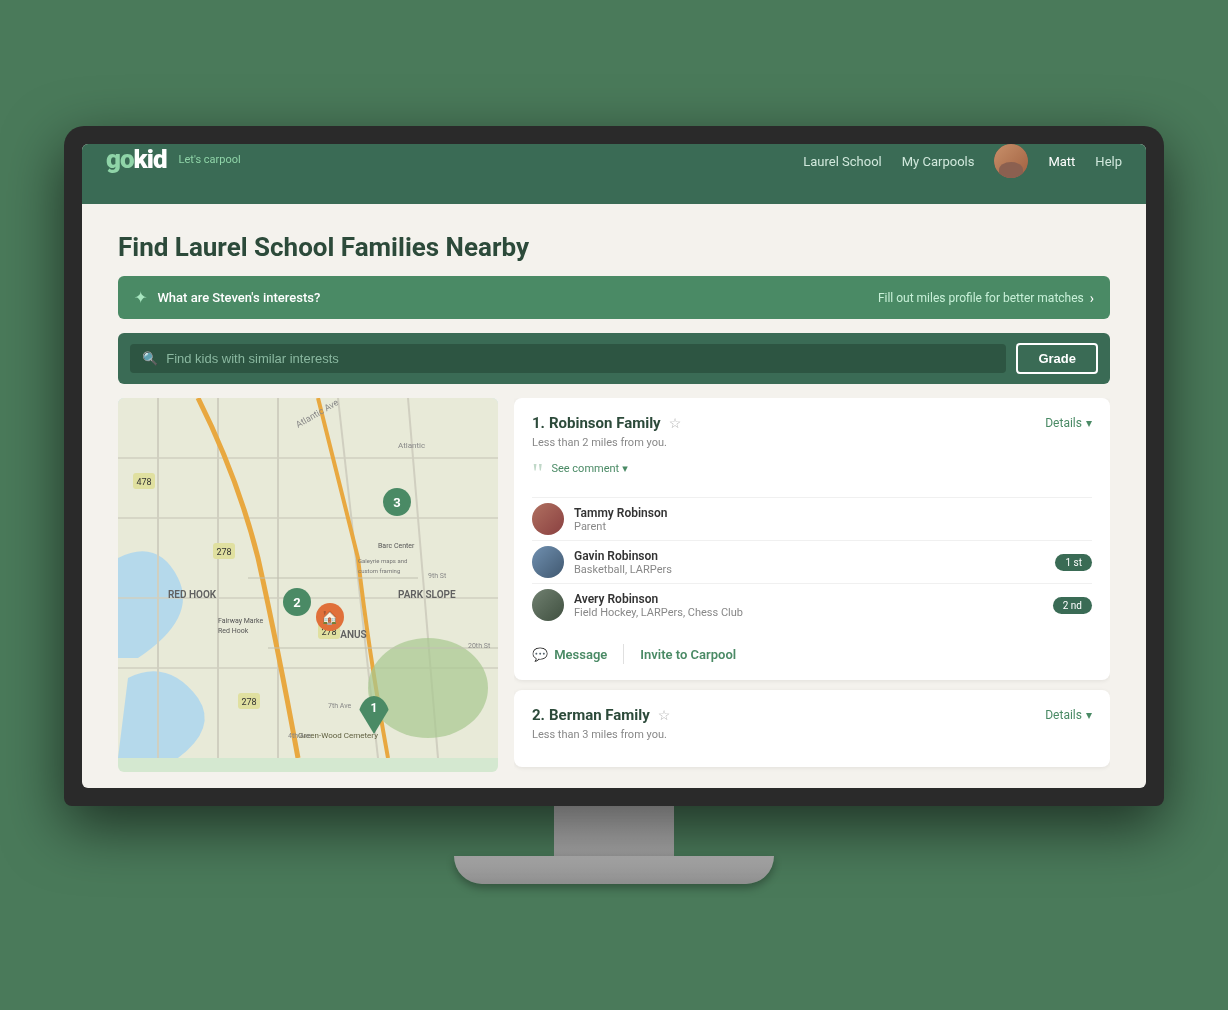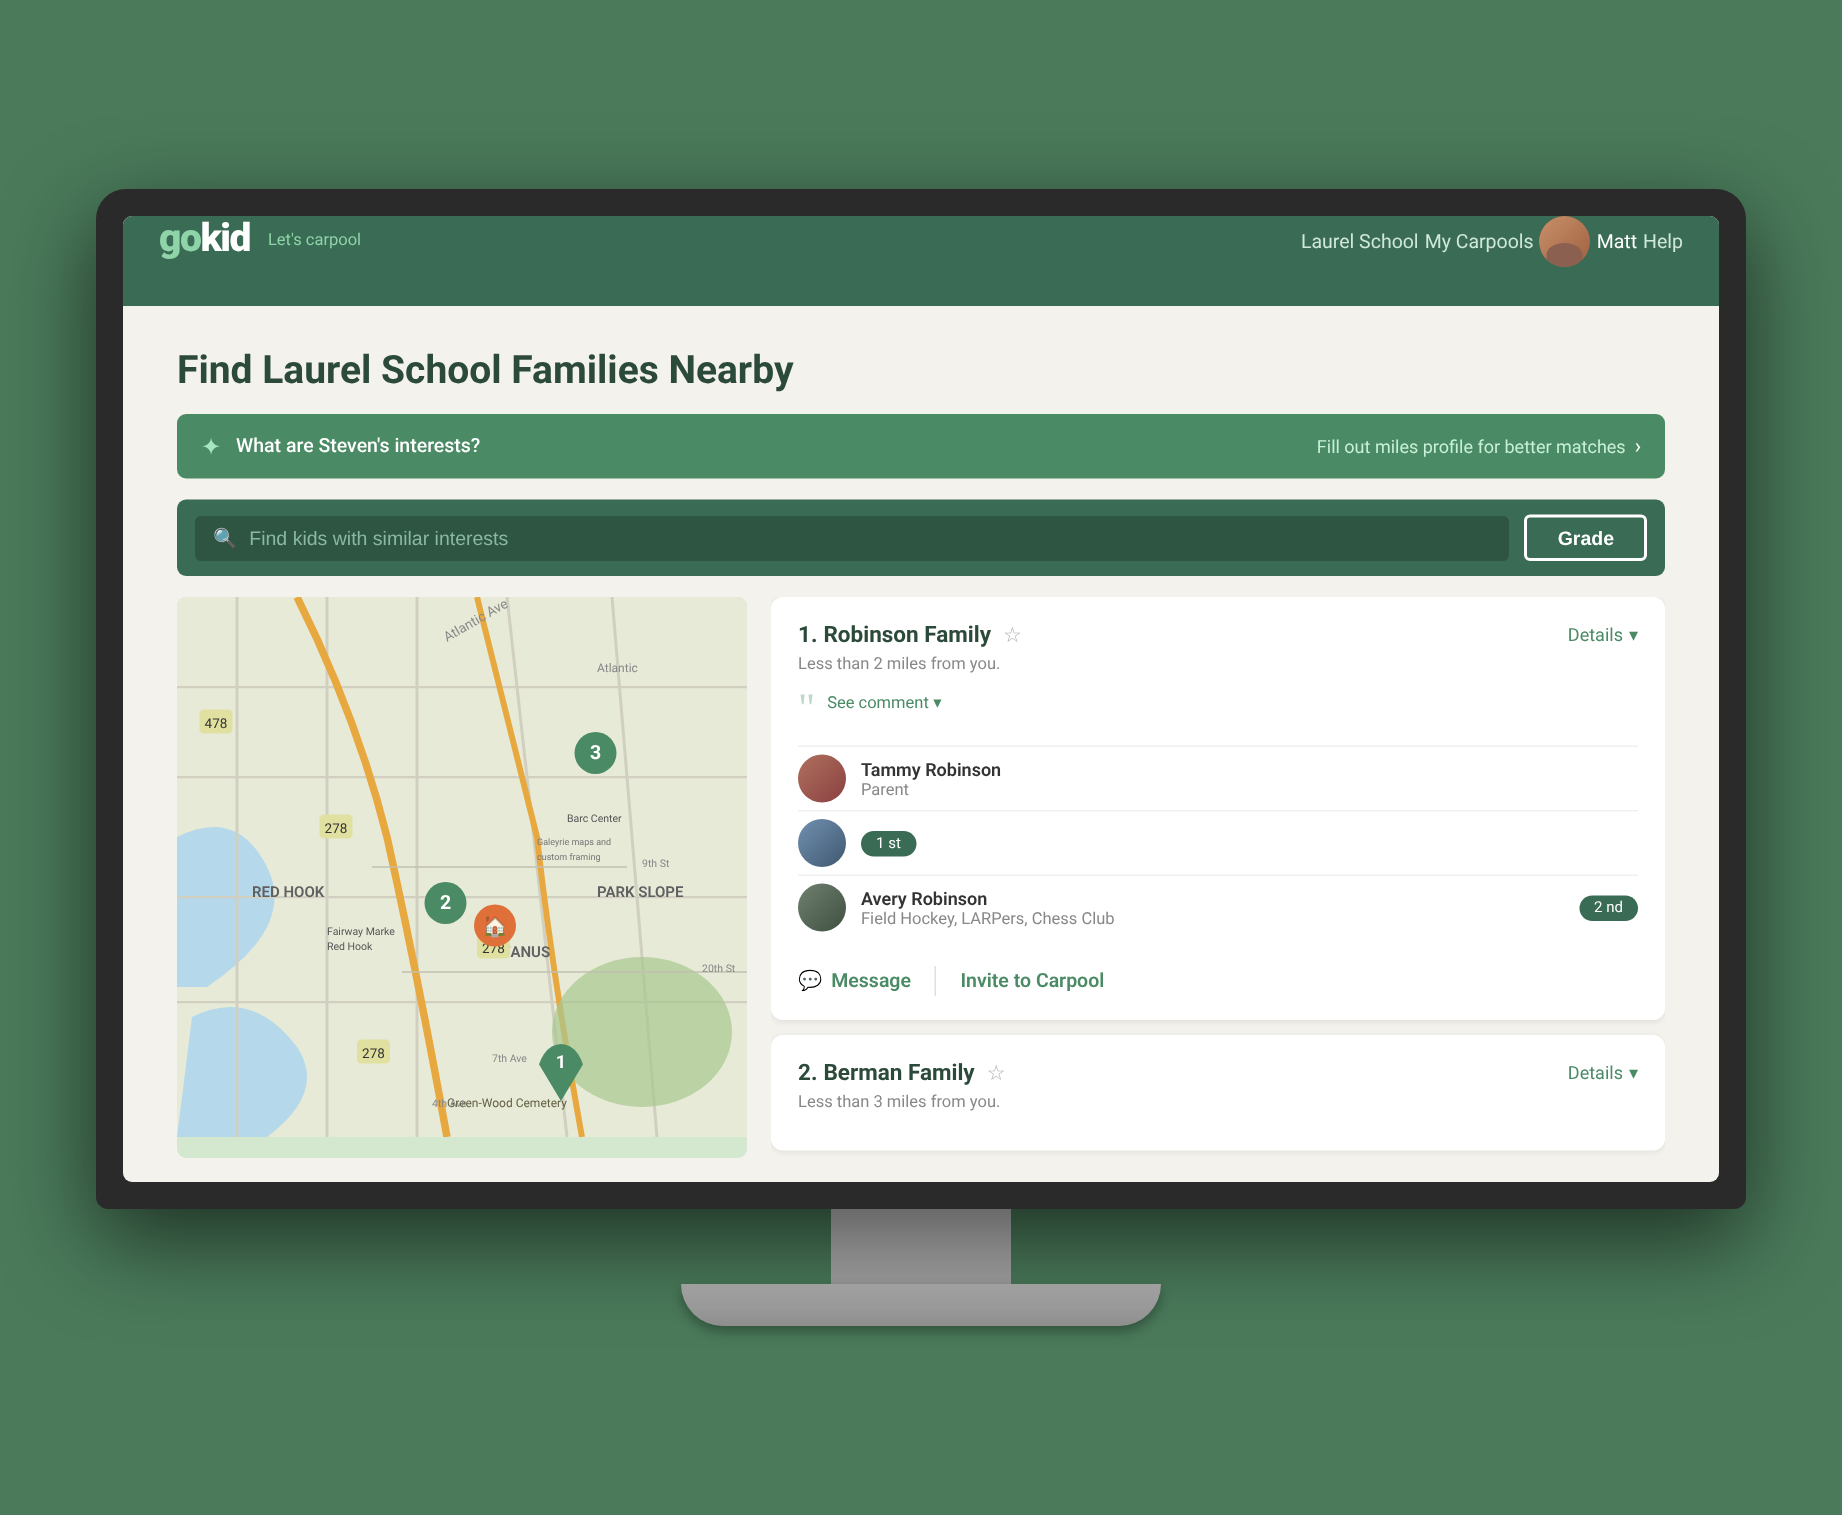--- a/index.html
+++ b/index.html
@@ -84,21 +84,21 @@
       font-size: 11px;
       color: #8fd4a8;
       margin-left: 4px;
     }
 
     .nav-spacer { flex: 1; }
 
     .nav-links {
       display: flex;
       align-items: center;
-      gap: 4px;
+      gap: 20px;
     }
 
     .nav-link {
       color: #d0e8dc;
       font-size: 13px;
       cursor: pointer;
       text-decoration: none;
     }
 
     .nav-avatar {
@@ -584,20 +584,24 @@
               <div class="member-row">
                 <div class="member-avatar avatar-parent" style="background:linear-gradient(135deg,#b07060,#8a4040);border-radius:50%;width:32px;height:32px;flex-shrink:0;"></div>
                 <div class="member-info">
                   <div class="member-name">Tammy Robinson</div>
                   <div class="member-role">Parent</div>
                 </div>
               </div>
 
               <div class="member-row">
                 <div class="member-avatar avatar-child1" style="background:linear-gradient(135deg,#7090b0,#405870);border-radius:50%;width:32px;height:32px;flex-shrink:0;"></div>
+                <div class="member-info">
+                  <div class="member-name">Gavin Robinson</div>
+                  <div class="member-role">Basketball, LARPers</div>
+                </div>
                 <span class="grade-badge">1 st</span>
               </div>
 
               <div class="member-row">
                 <div class="member-avatar avatar-child2" style="background:linear-gradient(135deg,#708070,#405040);border-radius:50%;width:32px;height:32px;flex-shrink:0;"></div>
                 <div class="member-info">
                   <div class="member-name">Avery Robinson</div>
                   <div class="member-role">Field Hockey, LARPers, Chess Club</div>
                 </div>
                 <span class="grade-badge">2 nd</span>

